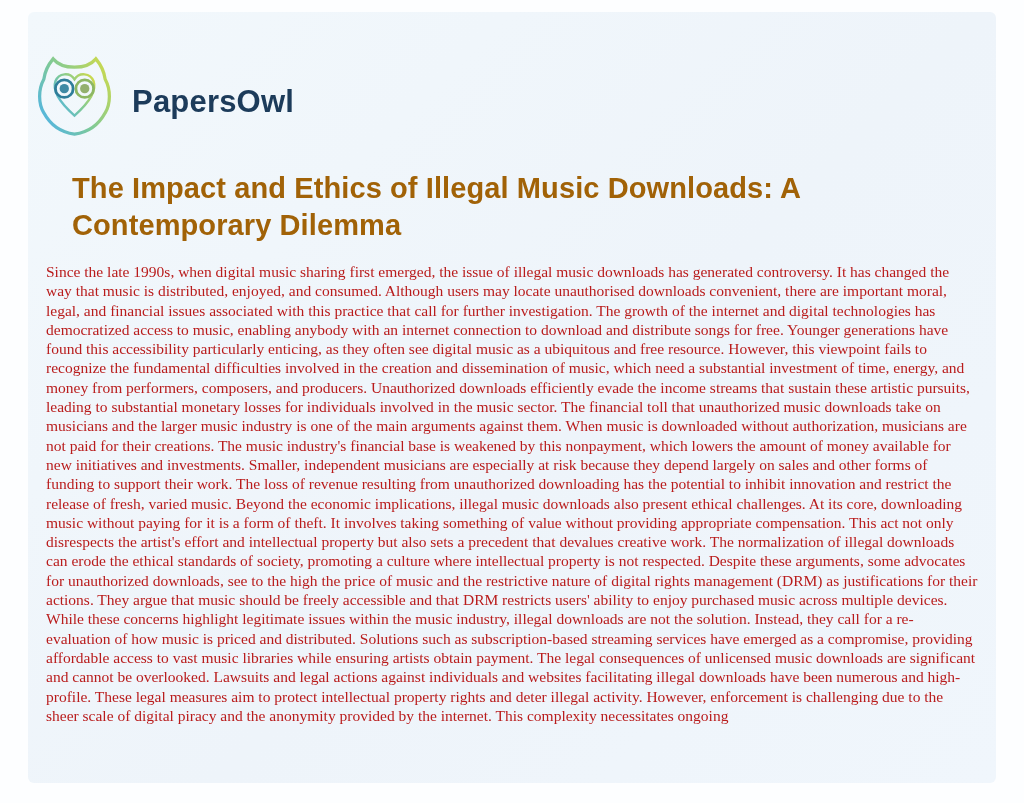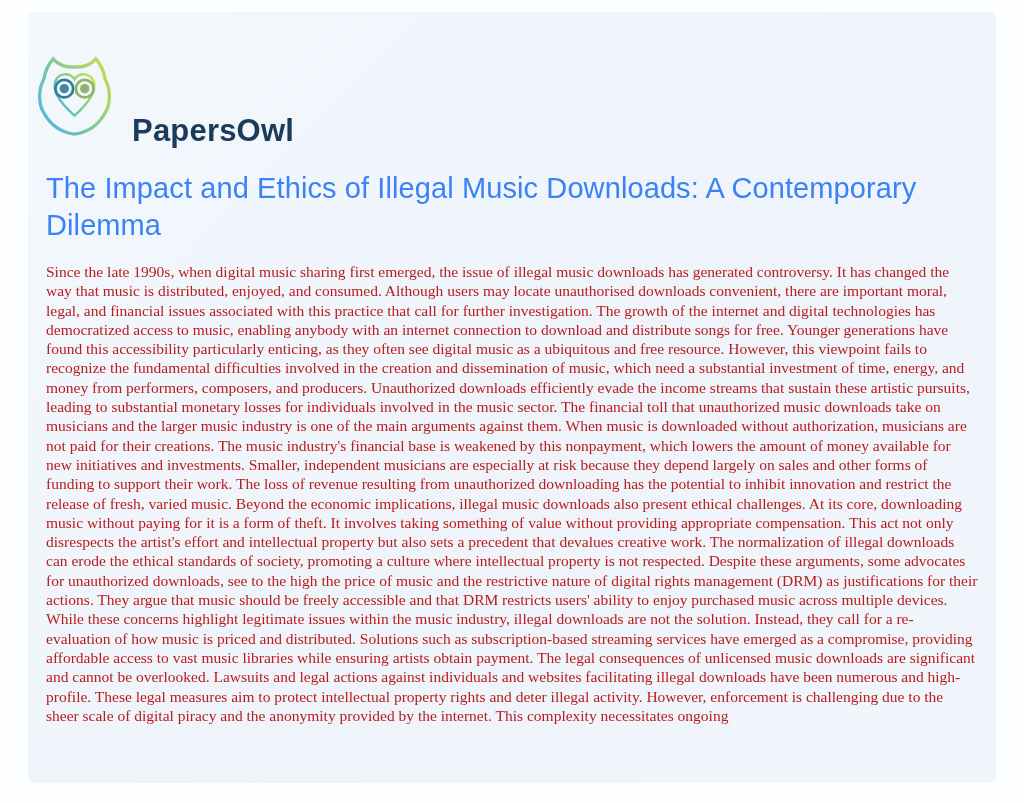--- a/index.html
+++ b/index.html
@@ -19,21 +19,21 @@
     left: 28px; top: 12px;
     width: 968px; height: 771px;
     background: #eff5fb;
     background: linear-gradient(135deg, #f2f8fc 0%, #eef4fa 55%, #f0f6fc 100%);
     border-radius: 6px;
   }
   .header {
     position: absolute;
     left: 28px; top: 46px;
     display: flex;
-    align-items: flex-end;
+    align-items: center;
   }
   .logo-box {
     width: 93px; height: 102px;
     flex: 0 0 auto;
     margin-right: 11px;
   }
   .logo-box svg { width: 93px; height: 102px; display: block; }
   .brand-col { padding-top: 10px; }
   .brand-name {
     font-size: 31px;
@@ -52,25 +52,26 @@
     text-decoration: none;
     overflow-wrap: break-word;
   }
   .article {
     position: absolute;
     left: 46px; top: 170px;
     width: 932px;
   }
   .article-title {
     font-size: 29px;
-    font-weight: 400;
+    font-weight: 700;
     line-height: 37px;
-    color: #3b82f6;
+    color: #a16207;
     letter-spacing: 0.1px;
     margin-bottom: 18px;
+    margin-left: 26px;
   }
   .article-body {
     font-family: "Liberation Serif", serif;
     font-size: 15.5px;
     line-height: 19.3px;
     color: #b91c1c;
     text-align: left;
   }
 </style>
 </head>

